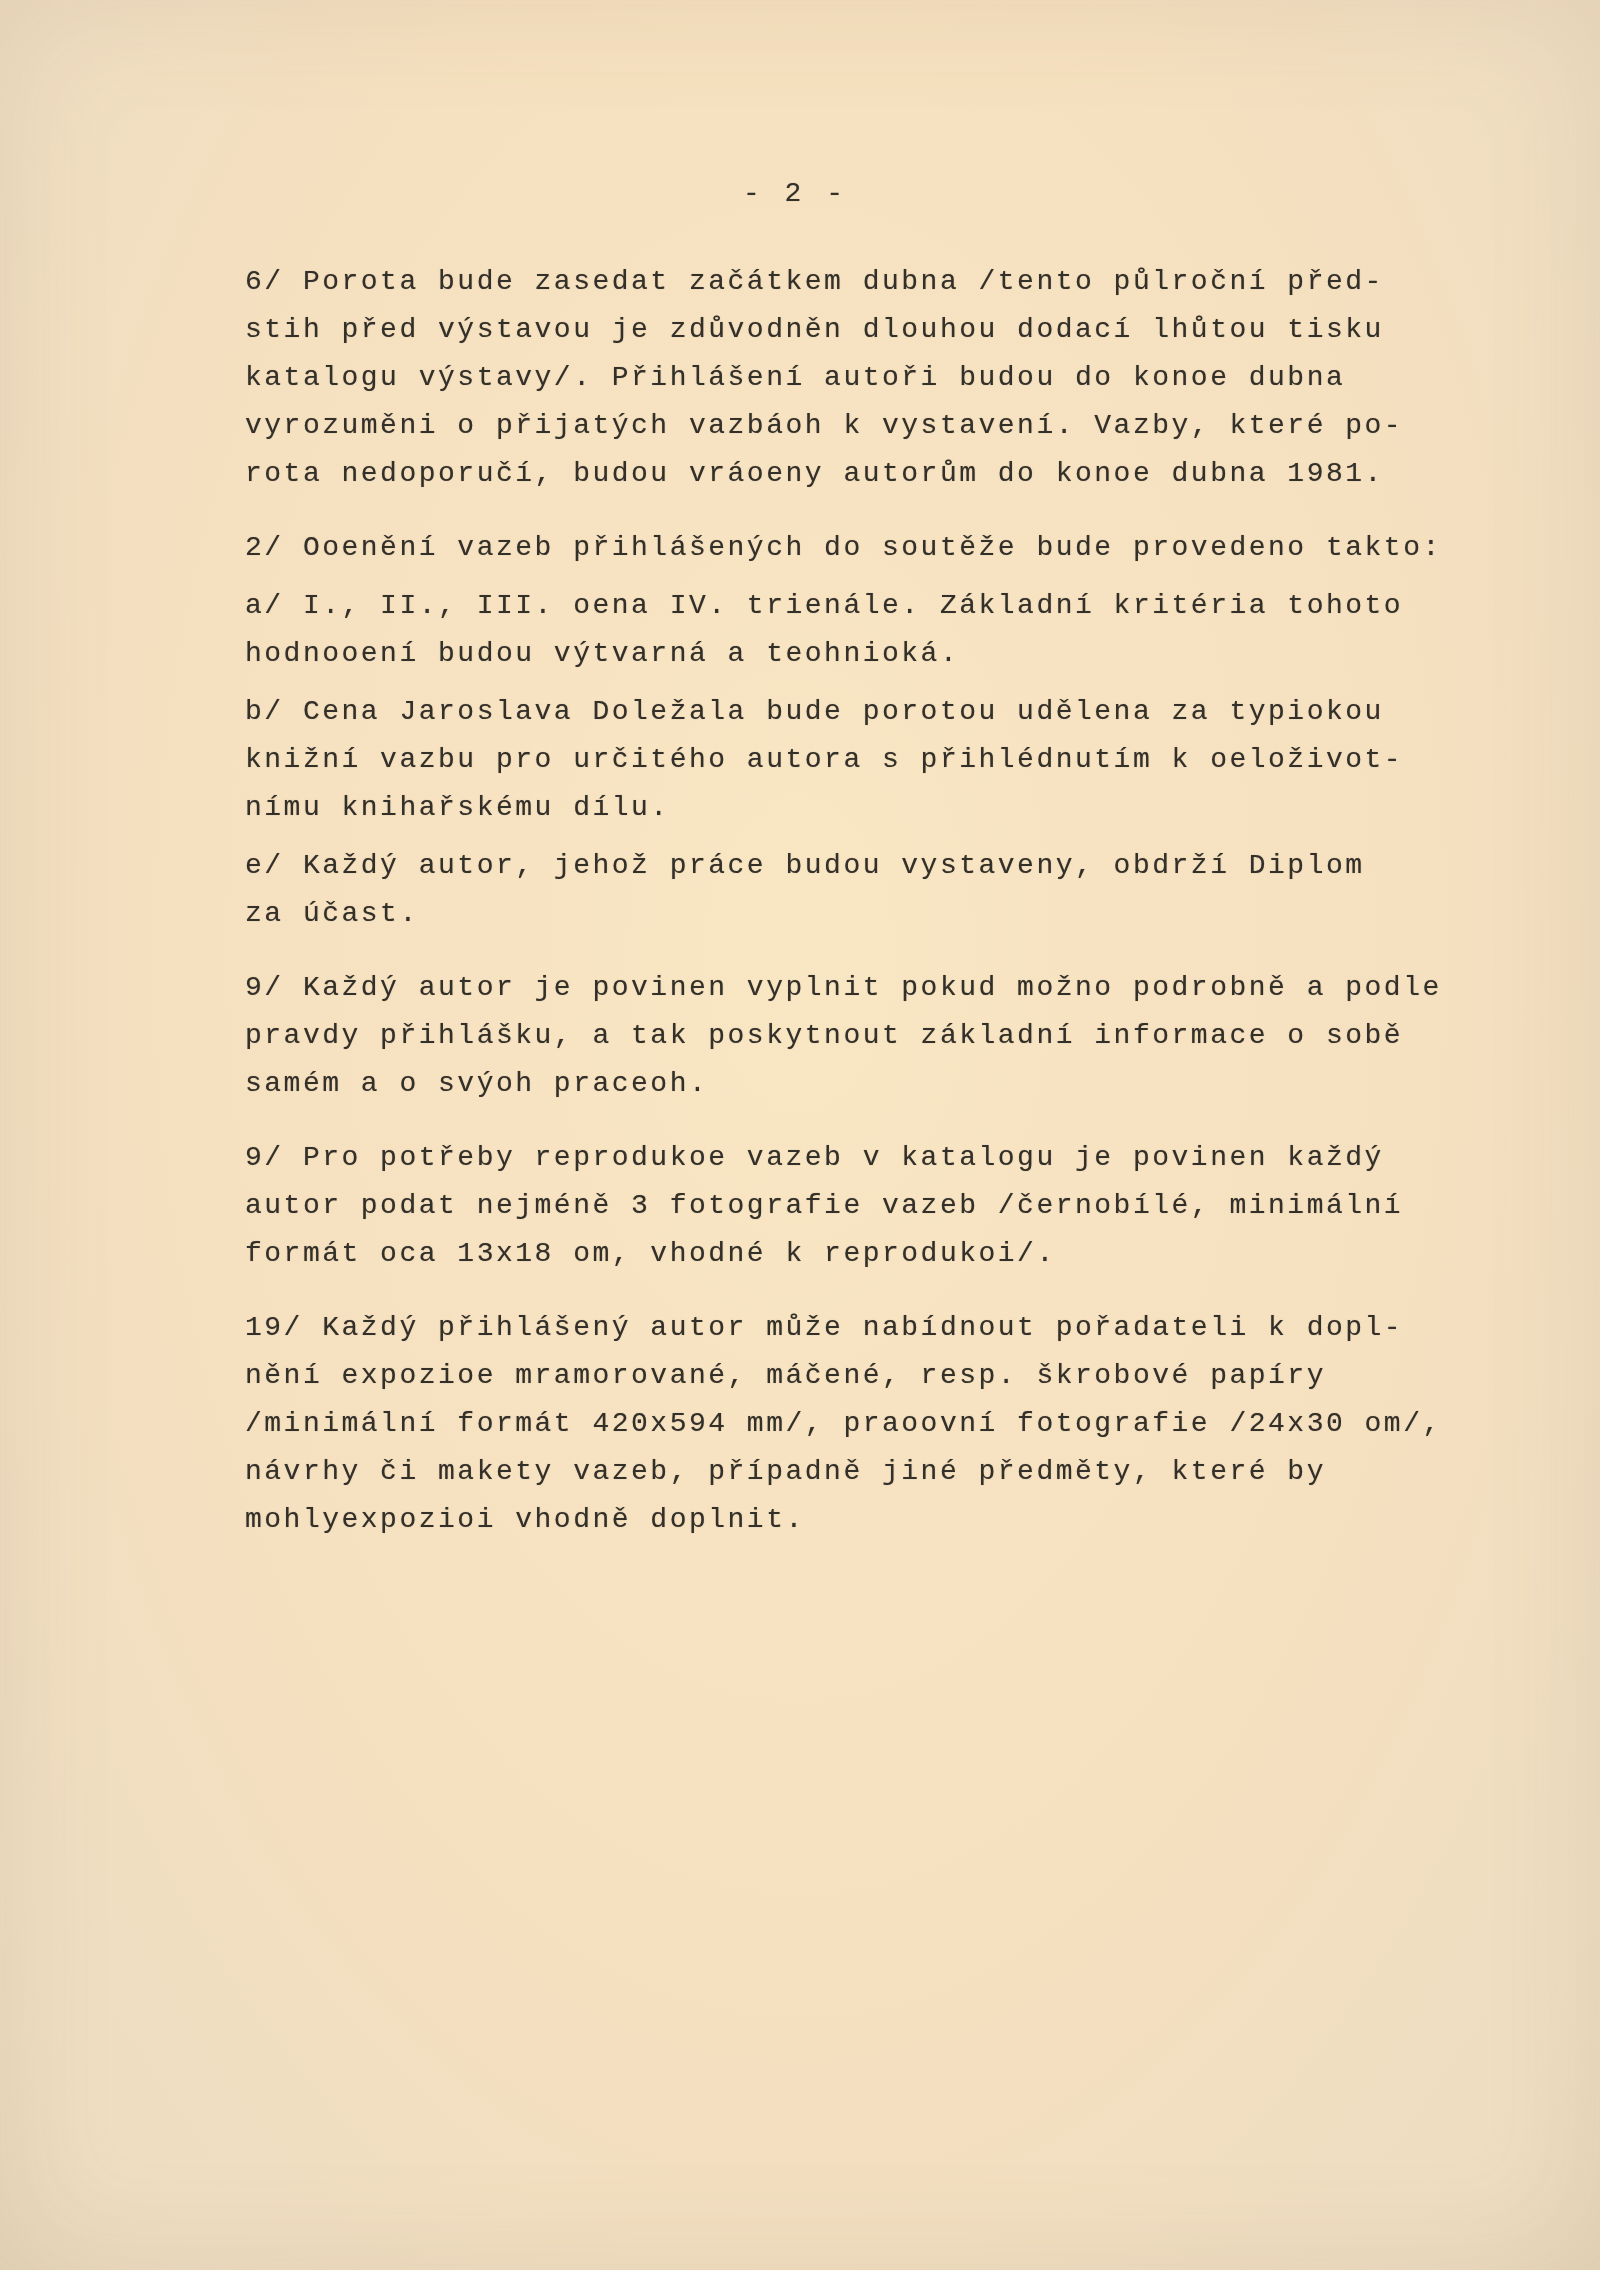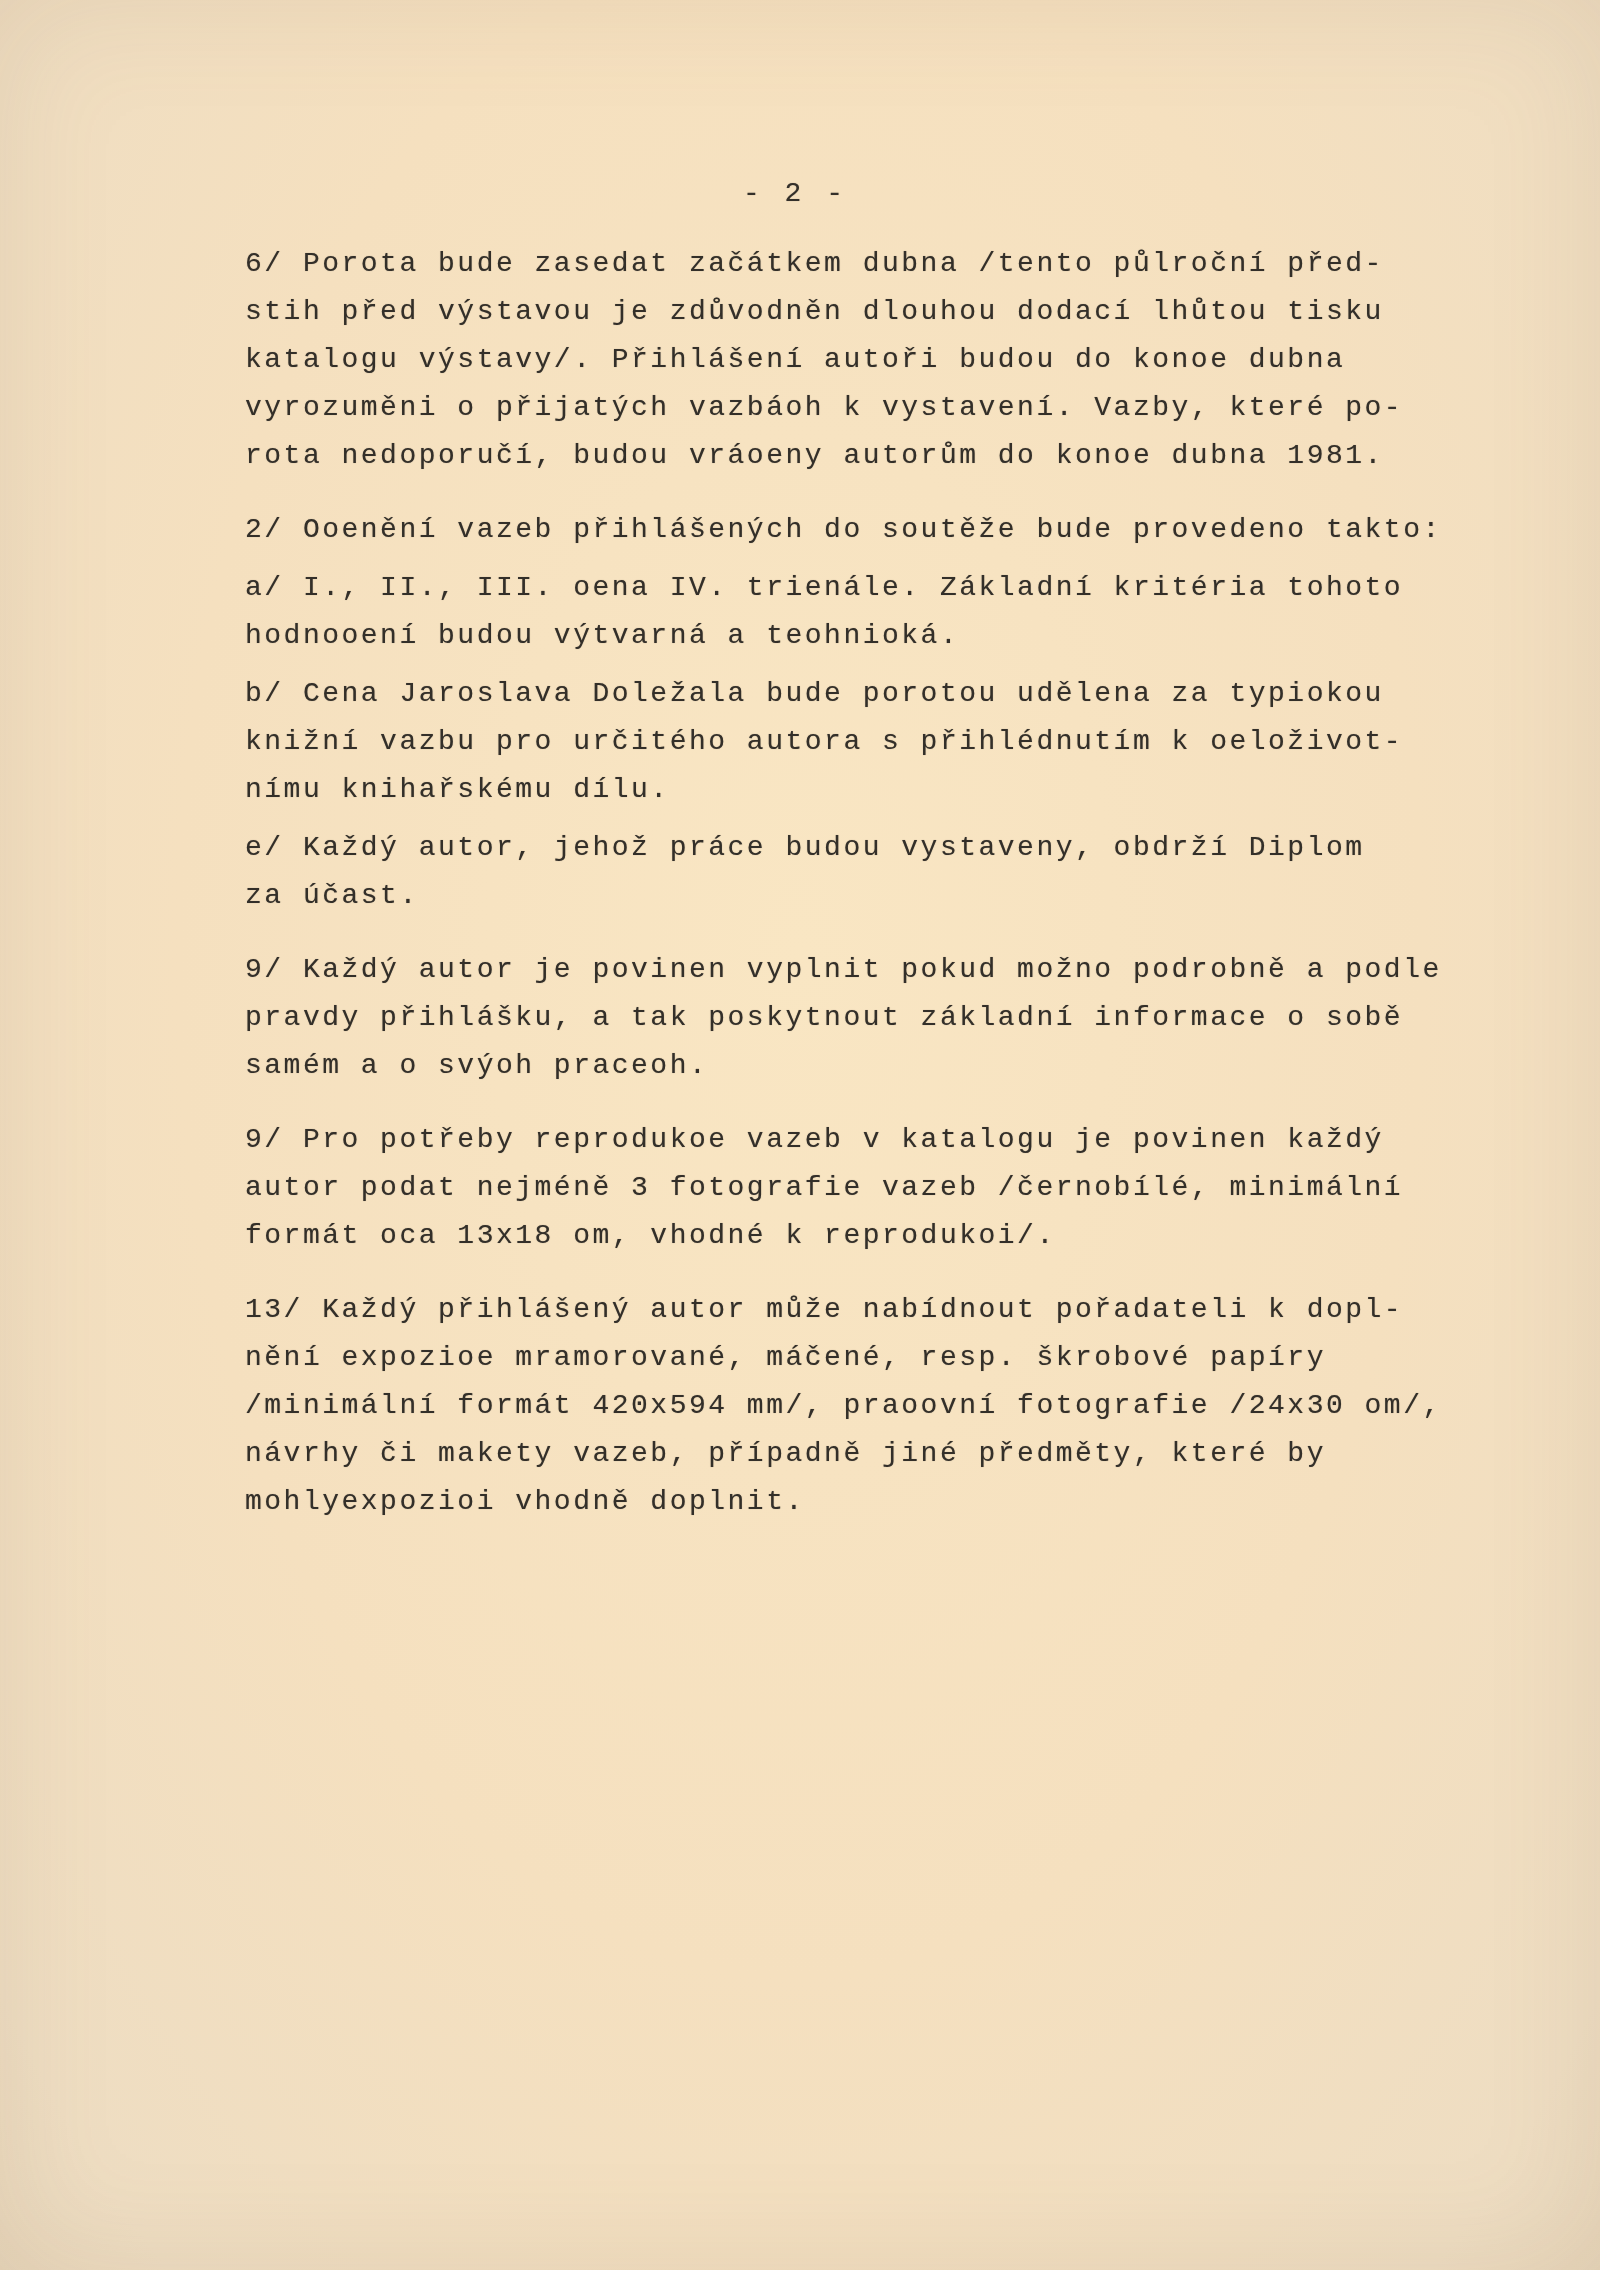--- a/index.html
+++ b/index.html
@@ -28,21 +28,21 @@
     left: 0;
     width: 1590px;
     text-align: center;
     font-size: 28px;
     letter-spacing: 4px;
     color: #34302a;
     text-shadow: 0 0 1px rgba(52, 48, 42, 0.4);
   }
   .content {
     position: absolute;
-    top: 240px;
+    top: 258px;
     left: 245px;
     width: 1310px;
   }
   .paragraph {
     white-space: pre-line;
     font-size: 28px;
     line-height: 48px;
     letter-spacing: 2.5px;
     color: #332f29;
     text-shadow: 0 0 1px rgba(50, 46, 40, 0.38);
@@ -82,20 +82,20 @@
 za účast.</div>
 
     <div class="paragraph">9/ Každý autor je povinen vyplnit pokud možno podrobně a podle
 pravdy přihlášku, a tak poskytnout základní informace o sobě
 samém a o svýoh praceoh.</div>
 
     <div class="paragraph">9/ Pro potřeby reprodukoe vazeb v katalogu je povinen každý
 autor podat nejméně 3 fotografie vazeb /černobílé, minimální
 formát oca 13x18 om, vhodné k reprodukoi/.</div>
 
-    <div class="paragraph">13/ Každý přihlášený autor může nabídnout pořadateli k dopl-
+    <div class="paragraph">19/ Každý přihlášený autor může nabídnout pořadateli k dopl-
 nění expozioe mramorované, máčené, resp. škrobové papíry
 /minimální formát 420x594 mm/, praoovní fotografie /24x30 om/,
 návrhy či makety vazeb, případně jiné předměty, které by
 mohlyexpozioi vhodně doplnit.</div>
 
   </div>
 </div>
 
 </body></html>

